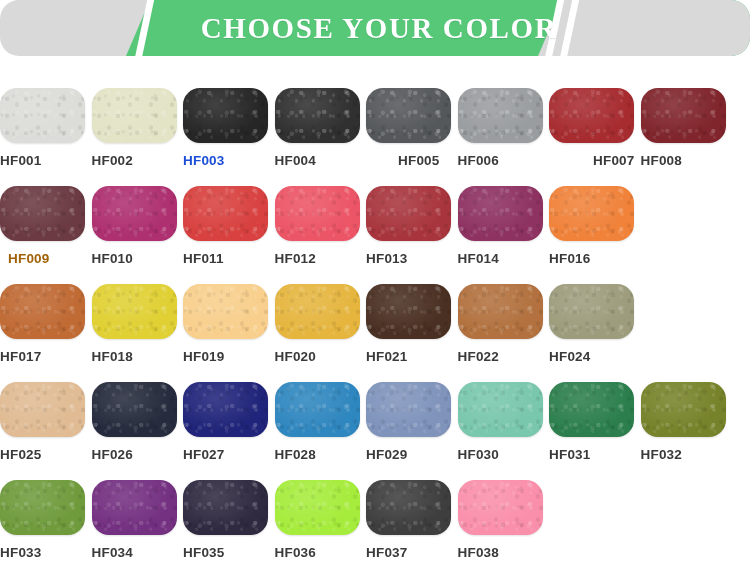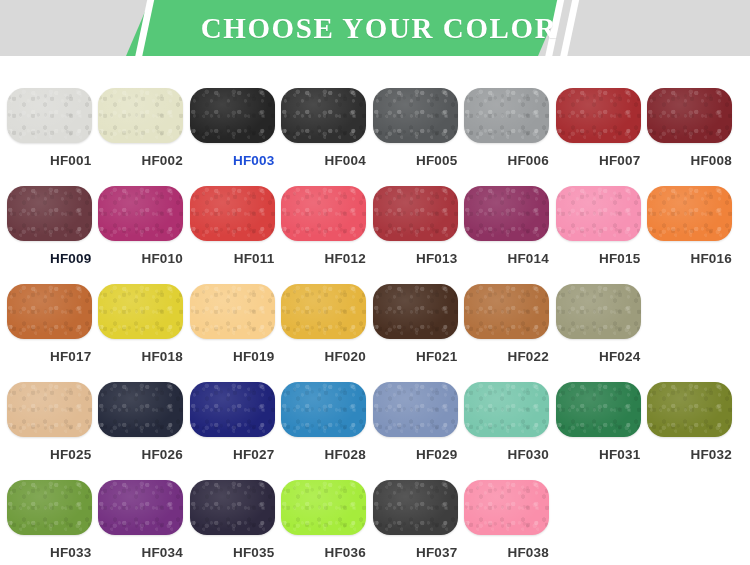--- a/index.html
+++ b/index.html
@@ -20,20 +20,21 @@
     background: #ffffff;
   }
 
   
   .banner {
     position: relative;
     width: 750px;
     height: 56px;
     background: #d9d9d9;
     overflow: hidden;
+    border-radius: 19px;
   }
 
   .banner-green {
     position: absolute;
     top: 0;
     left: 0;
     width: 750px;
     height: 56px;
     background: #56c878;
     
@@ -92,21 +93,21 @@
   .row {
     display: flex;
     height: 98px;
   }
   .row.row-last { height: 100px; }
 
   .cell {
     width: 91.5px;
     display: flex;
     flex-direction: column;
-    align-items: flex-end;
+    align-items: flex-start;
   }
 
   .swatch {
     width: 85px;
     height: 55px;
     border-radius: 17px;
     position: relative;
     overflow: hidden;
     box-shadow: 0 1px 2px rgba(0,0,0,0.12);
   }
@@ -197,21 +198,21 @@
       </div>
       <div class="cell">
         <div class="swatch" style="background: rgb(128, 37, 44);"></div>
         <div class="label" style="color: rgb(58, 58, 58);">HF008</div>
       </div>
     </div>
 
     <div class="row">
       <div class="cell">
         <div class="swatch" style="background: rgb(107, 58, 66);"></div>
-        <div class="label" style="color: #0f172a;">HF009</div>
+        <div class="label" style="color: #a16207; padding-left: 8px;">HF009</div>
       </div>
       <div class="cell">
         <div class="swatch" style="background: rgb(174, 48, 112);"></div>
         <div class="label" style="color: rgb(58, 58, 58);">HF010</div>
       </div>
       <div class="cell">
         <div class="swatch" style="background: rgb(216, 65, 63);"></div>
         <div class="label" style="color: rgb(58, 58, 58);">HF011</div>
       </div>
       <div class="cell">
@@ -220,24 +221,20 @@
       </div>
       <div class="cell">
         <div class="swatch" style="background: rgb(168, 53, 61);"></div>
         <div class="label" style="color: rgb(58, 58, 58);">HF013</div>
       </div>
       <div class="cell">
         <div class="swatch" style="background: rgb(142, 50, 98);"></div>
         <div class="label" style="color: rgb(58, 58, 58);">HF014</div>
       </div>
       <div class="cell">
-        <div class="swatch" style="background: rgb(247, 146, 180);"></div>
-        <div class="label" style="color: rgb(58, 58, 58);">HF015</div>
-      </div>
-      <div class="cell">
         <div class="swatch" style="background: rgb(240, 130, 58);"></div>
         <div class="label" style="color: rgb(58, 58, 58);">HF016</div>
       </div>
     </div>
 
     <div class="row">
       <div class="cell">
         <div class="swatch" style="background: rgb(192, 106, 52);"></div>
         <div class="label" style="color: rgb(58, 58, 58);">HF017</div>
       </div>

